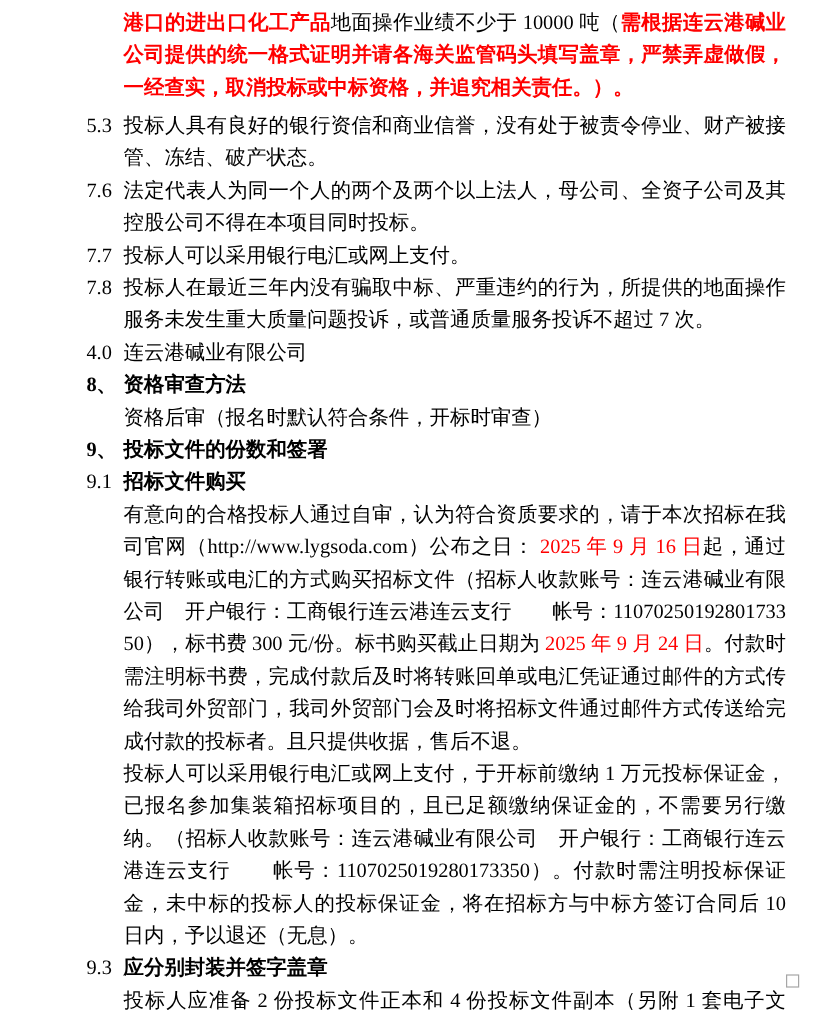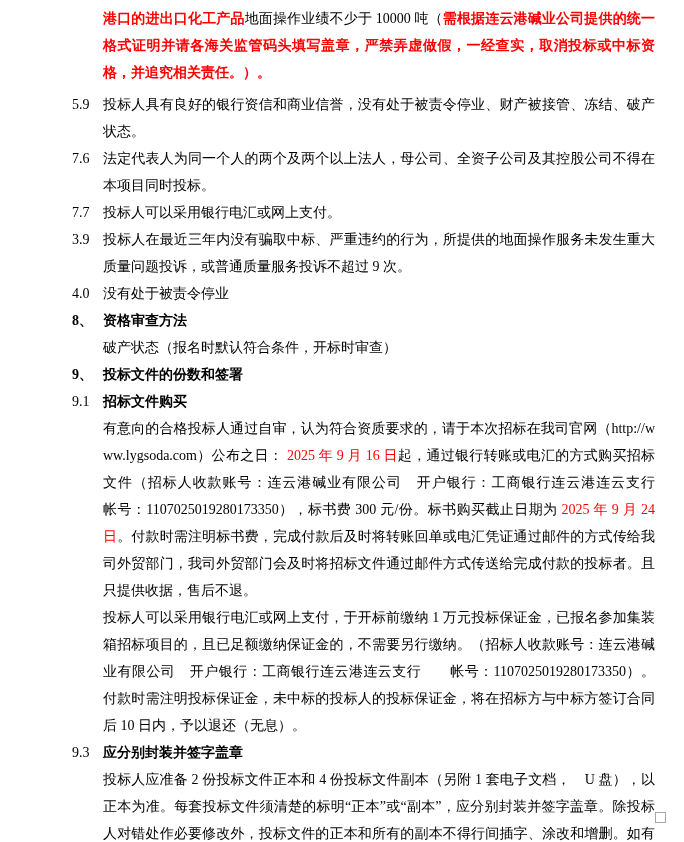--- a/index.html
+++ b/index.html
@@ -14,21 +14,21 @@
     position: relative;
     font-family: "Liberation Serif", "DejaVu Serif", serif;
     color: #000000;
   }
   .doc {
     position: relative;
     box-sizing: border-box;
     width: 684px;
     height: 808px;
     padding: 5px 29px 0 72px;
-    font-size: 14px;
+    font-size: 17px;
     line-height: 27px;
   }
   .block {
     display: flex;
     align-items: flex-start;
   }
   .block.red-notice {
     margin-bottom: 5px;
   }
   .num {
@@ -57,46 +57,46 @@
 </head>
 <body>
 
 <div class="doc">
   <div id="doc-body">
       <div class="block red-notice">
         <span class="num"></span>
         <span class="txt"><span class="red bold">港口的进出口化工产品</span><span class="">地面操作业绩不少于 10000 吨（</span><span class="red bold">需根据连云港碱业公司提供的统一格式证明并请各海关监管码头填写盖章，严禁弄虚做假，一经查实，取消投标或中标资格，并追究相关责任。）。</span></span>
       </div>
       <div class="block">
-        <span class="num">5.9</span>
+        <span class="num">5.3</span>
         <span class="txt"><span class="">投标人具有良好的银行资信和商业信誉，没有处于被责令停业、财产被接管、冻结、破产状态。</span></span>
       </div>
       <div class="block">
         <span class="num">7.6</span>
         <span class="txt"><span class="">法定代表人为同一个人的两个及两个以上法人，母公司、全资子公司及其控股公司不得在本项目同时投标。</span></span>
       </div>
       <div class="block">
         <span class="num">7.7</span>
         <span class="txt"><span class="">投标人可以采用银行电汇或网上支付。</span></span>
       </div>
       <div class="block">
-        <span class="num">3.9</span>
-        <span class="txt"><span class="">投标人在最近三年内没有骗取中标、严重违约的行为，所提供的地面操作服务未发生重大质量问题投诉，或普通质量服务投诉不超过 9 次。</span></span>
+        <span class="num">7.8</span>
+        <span class="txt"><span class="">投标人在最近三年内没有骗取中标、严重违约的行为，所提供的地面操作服务未发生重大质量问题投诉，或普通质量服务投诉不超过 7 次。</span></span>
       </div>
       <div class="block">
         <span class="num">4.0</span>
-        <span class="txt"><span class="">没有处于被责令停业</span></span>
+        <span class="txt"><span class="">连云港碱业有限公司</span></span>
       </div>
       <div class="block">
         <span class="num bold">8、</span>
         <span class="txt"><span class="bold">资格审查方法</span></span>
       </div>
       <div class="block">
         <span class="num"></span>
-        <span class="txt"><span class="">破产状态（报名时默认符合条件，开标时审查）</span></span>
+        <span class="txt"><span class="">资格后审（报名时默认符合条件，开标时审查）</span></span>
       </div>
       <div class="block">
         <span class="num bold">9、</span>
         <span class="txt"><span class="bold">投标文件的份数和签署</span></span>
       </div>
       <div class="block">
         <span class="num">9.1</span>
         <span class="txt"><span class="bold">招标文件购买</span></span>
       </div>
       <div class="block">

